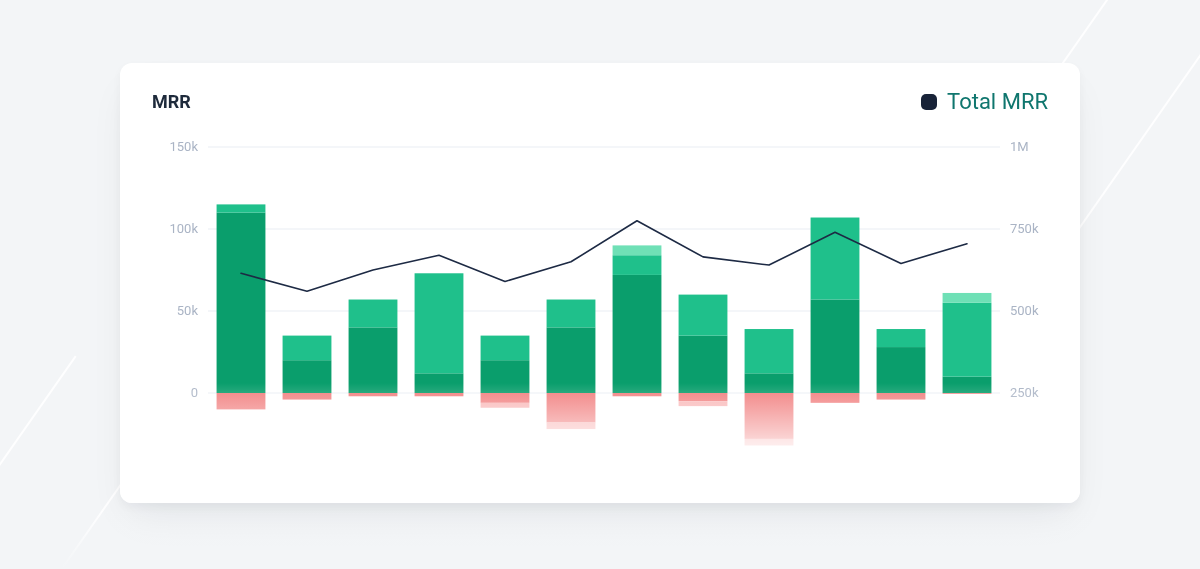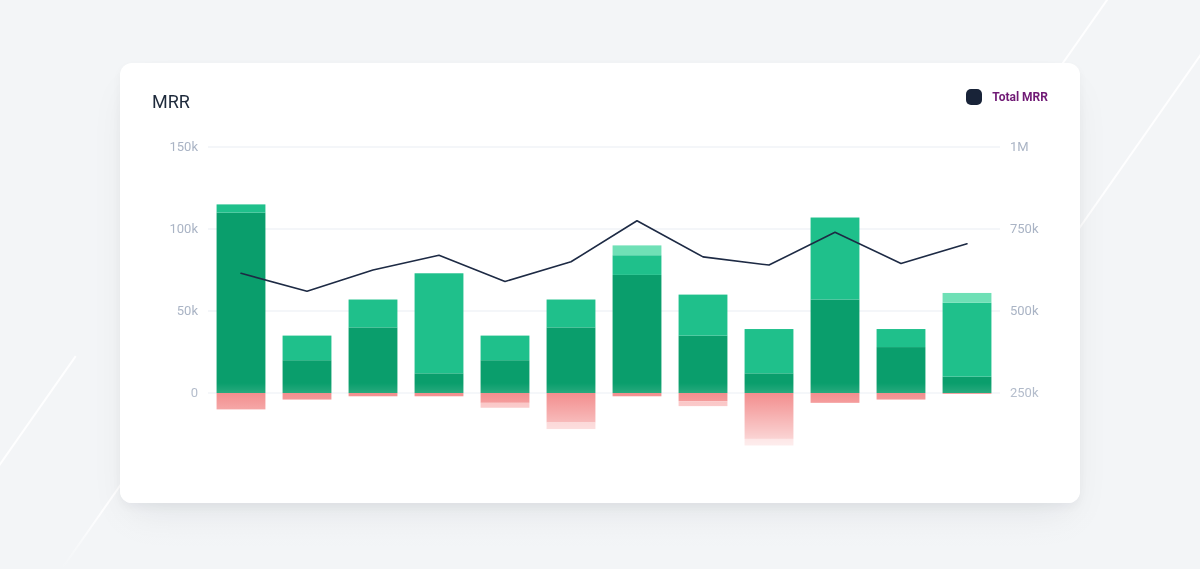--- a/index.html
+++ b/index.html
@@ -1,23 +1,23 @@
 <!DOCTYPE html>
 <html><head>
 <meta charset="utf-8">
 <style>
   html,body{margin:0;padding:0;width:1200px;height:569px;background:#f3f5f7;font-family:-apple-system,BlinkMacSystemFont,"Segoe UI",Roboto,Helvetica,Arial,sans-serif;overflow:hidden;}
   .bg{position:relative;width:100%;height:100%;}
   .diag{position:absolute;background:#fff;width:2px;height:400px;transform-origin:center;opacity:.9;}
   .card{position:absolute;left:120px;top:63px;width:960px;height:440px;background:#fff;border-radius:12px;box-shadow:0 20px 40px -10px rgba(15,23,42,.08),0 4px 10px rgba(15,23,42,.04);}
   .card-fade{position:absolute;left:0;right:0;bottom:0;height:120px;border-radius:0 0 12px 12px;background:linear-gradient(to bottom,rgba(255,255,255,0),#ffffff 70%);pointer-events:none;}
-  .title{position:absolute;left:32px;top:28px;font-size:18px;font-weight:400;color:#1e2a3b;}
+  .title{position:absolute;left:32px;top:28px;font-size:18px;font-weight:700;color:#1e2a3b;}
   .legend{position:absolute;right:32px;top:26px;display:flex;align-items:center;gap:10px;}
   .legend-sw{width:16px;height:16px;border-radius:5px;background:#182338;}
-  .legend-tx{font-size:12px;color:#701a75;font-weight:bold;}
+  .legend-tx{font-size:22px;color:#0f766e;}
   .plot{position:absolute;left:32px;right:32px;top:78px;bottom:0;}
   svg{display:block;}
   .tick-l{font-size:13px;fill:#aab4c5;text-anchor:end;}
   .tick-r{font-size:13px;fill:#aab4c5;text-anchor:start;}
   .tick-x{font-size:13px;fill:#cfd6e2;text-anchor:middle;}
   .gridline{stroke:#e9edf3;stroke-width:1;}
   .series-line{stroke:#1d2a44;stroke-width:1.6;fill:none;stroke-linejoin:round;stroke-linecap:round;}
   .page-fade{position:absolute;left:0;right:0;bottom:0;height:60px;background:linear-gradient(to bottom,rgba(243,245,247,0),#f3f5f7);pointer-events:none;}
 </style>
 </head>

